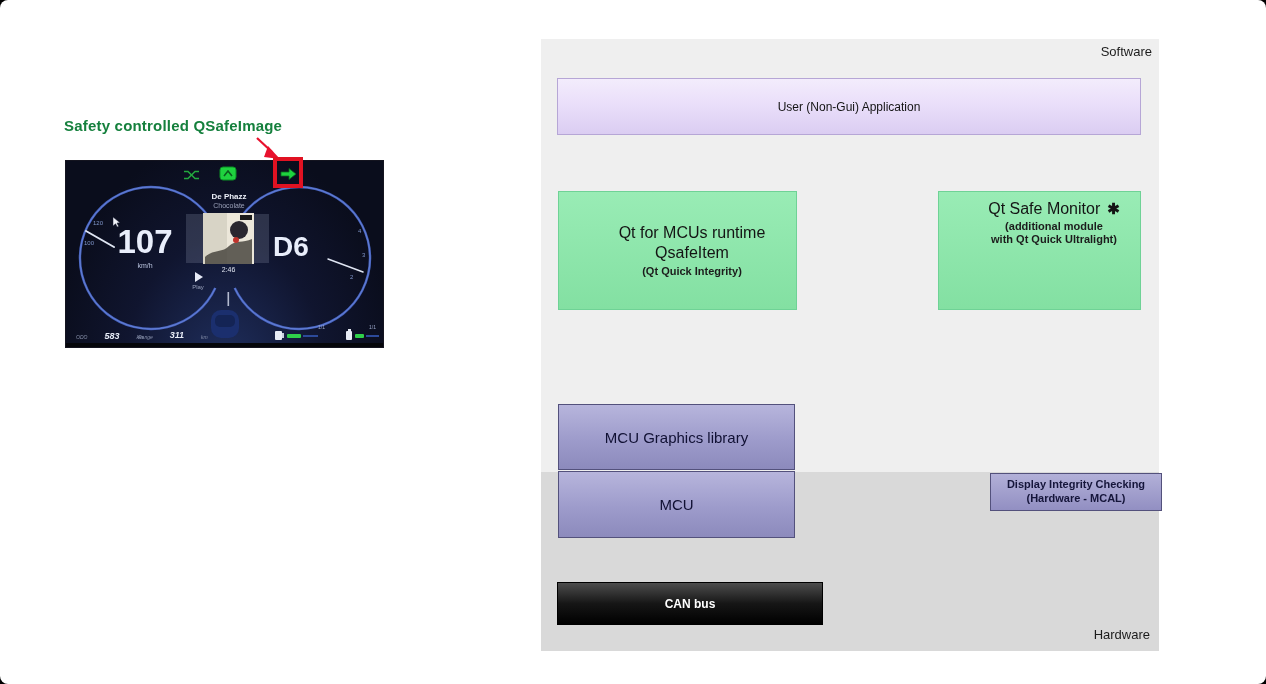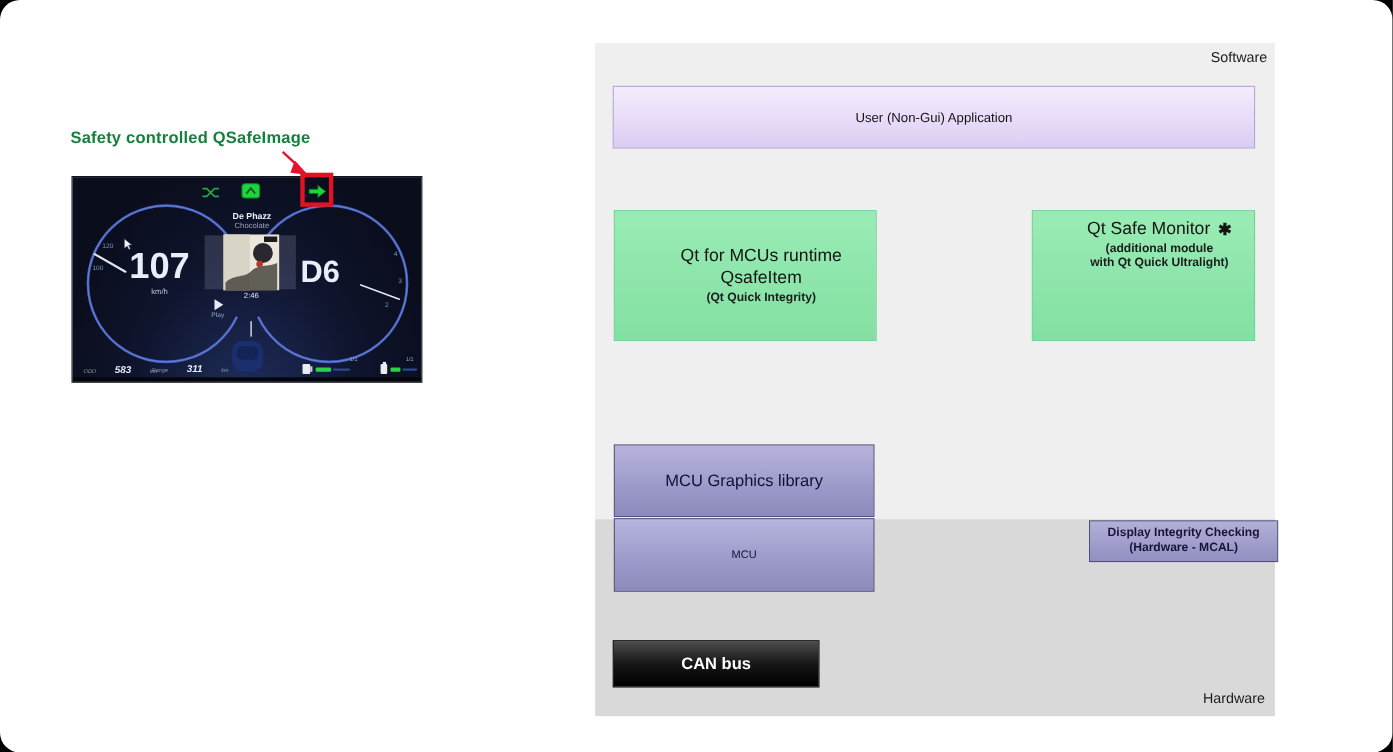--- a/index.html
+++ b/index.html
@@ -1,16 +1,16 @@
 <!DOCTYPE html>
 <html><head>
 <meta charset="utf-8">
 <style>
   html,body{margin:0;padding:0;background:#000;}
-  .page{position:relative;width:1266px;height:684px;background:#ffffff;border-radius:18px;overflow:hidden;
+  .page{position:relative;width:1266px;height:684px;background:#ffffff;border-radius:8px;overflow:hidden;
         font-family:"Liberation Sans",sans-serif;}
   .abs{position:absolute;}
 
   
   .region-software{left:541px;top:39px;width:618px;height:433px;background:#efefef;}
   .region-hardware{left:541px;top:472px;width:618px;height:179px;background:#d9d9d9;}
   .region-label{color:#1c1c1c;font-size:13px;width:120px;text-align:right;}
   .region-label.sw{left:1032px;top:44px;}
   .region-label.hw{left:1030px;top:627px;}
 
@@ -19,24 +19,24 @@
         text-align:center;color:#141414;box-sizing:border-box;}
   .box-user{left:557px;top:78px;width:584px;height:57px;
         background:linear-gradient(180deg,#f3ecfc 0%,#eadffa 45%,#dbcdf2 100%);
         border:1px solid #b6a6d6;font-size:12px;}
   .box-green{background:linear-gradient(180deg,#99ecb5 0%,#83e0a2 100%);border:1px solid #6fd296;padding-left:29px;}
   .box-runtime{left:558px;top:191px;width:239px;height:119px;font-size:16px;line-height:1.25;}
   .box-monitor{left:938px;top:191px;width:203px;height:119px;font-size:16px;justify-content:flex-start;padding-top:8px;}
   .box-small-note{font-size:11px;font-weight:600;line-height:1.2;margin-top:2px;color:#1c1c1c;}
   .box-purple{background:linear-gradient(180deg,#b7b5dc 0%,#9d9bcb 55%,#8c8abc 100%);border:1px solid #53517c;color:#101033;}
   .box-mcugfx{left:558px;top:404px;width:237px;height:66px;font-size:15px;}
-  .box-mcu{left:558px;top:471px;width:237px;height:67px;font-size:10px;}
+  .box-mcu{left:558px;top:471px;width:237px;height:67px;font-size:15px;}
   .box-dic{left:990px;top:473px;width:172px;height:38px;font-size:11px;line-height:1.25;font-weight:600;
         background:linear-gradient(180deg,#b2b0d8 0%,#928fc2 100%);border:1px solid #53517c;color:#15153a;}
-  .box-can{left:557px;top:582px;width:188px;height:43px;font-size:15px;font-weight:bold;color:#ffffff;
+  .box-can{left:557px;top:582px;width:266px;height:43px;font-size:12px;font-weight:bold;color:#ffffff;
         background:linear-gradient(180deg,#4d4d4d 0%,#161616 50%,#000000 100%);border:1px solid #000;}
   .monitor-title{display:flex;align-items:center;gap:7px;font-size:16px;}
   .monitor-ast{font-weight:bold;font-size:15px;}
 
   
   .red-label{left:64px;top:117px;color:#15803d;font-size:15px;font-weight:600;letter-spacing:.2px;}
   .red-arrow{left:248px;top:133px;width:44px;height:32px;}
   .red-box{left:273px;top:157px;width:22px;height:23px;border:4px solid #e11222;z-index:5;}
 
   

